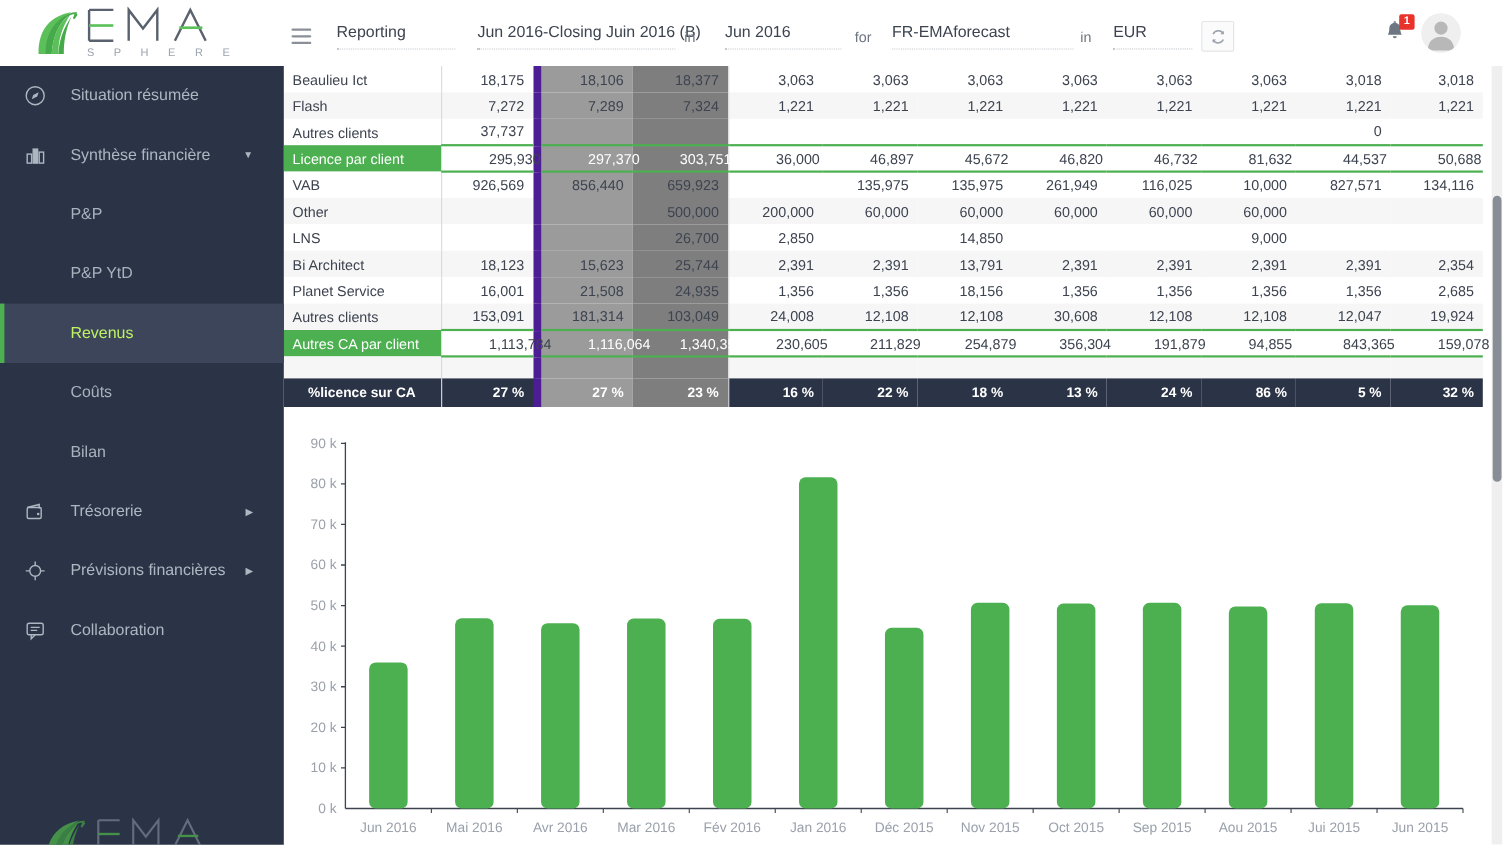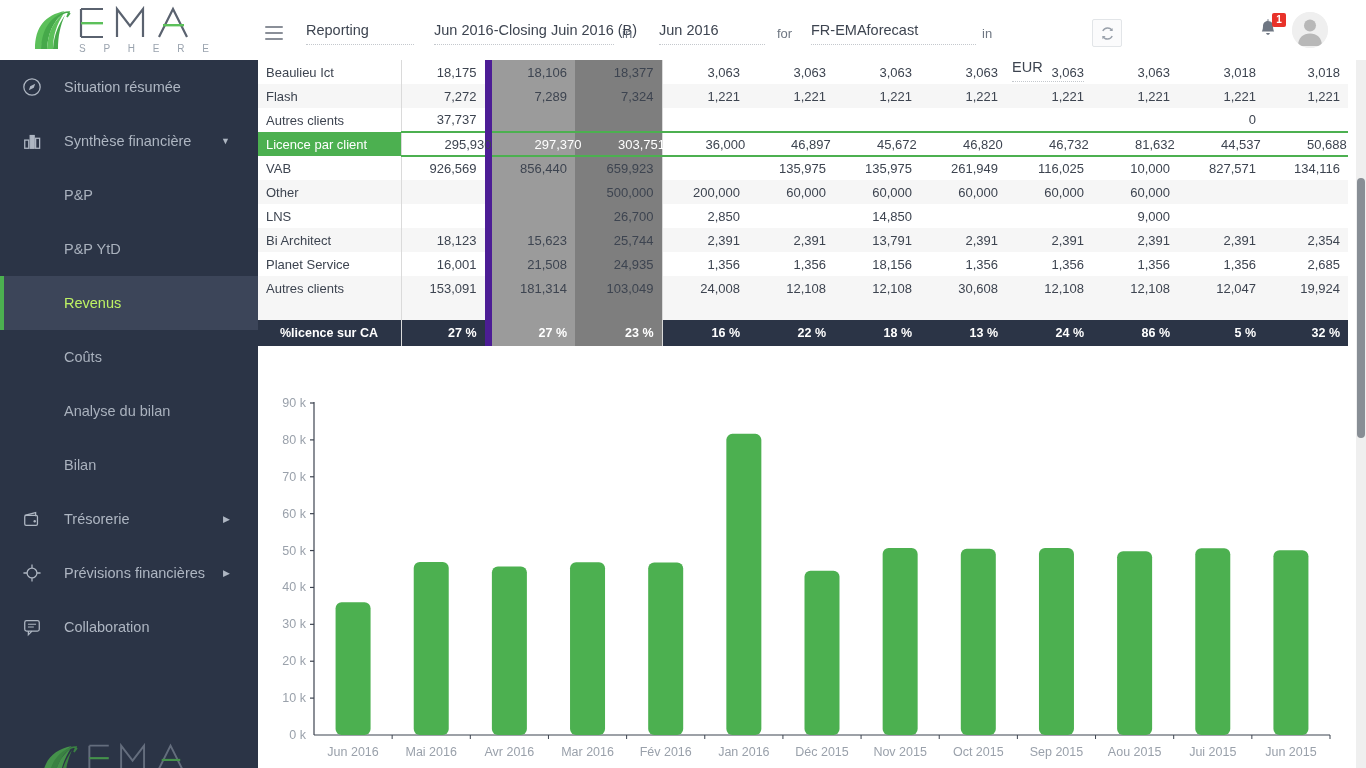--- a/index.html
+++ b/index.html
@@ -166,21 +166,21 @@
         <span></span>
     </div>
 
     <div class="filter-field" style="left:306px; width:108px;">Reporting</div>
     <div class="filter-field" style="left:434px; width:180px; text-align:center;">Jun 2016-Closing Juin 2016 (B)</div>
     <div class="filter-label" style="left:622px;">in</div>
     <div class="filter-field" style="left:659px; width:106px;">Jun 2016</div>
     <div class="filter-label" style="left:777px;">for</div>
     <div class="filter-field" style="left:811px; width:165px;">FR-EMAforecast</div>
     <div class="filter-label" style="left:982px;">in</div>
-    <div class="filter-field" style="left:1012px; width:72px;margin-top:37px;">EUR</div>
+    <div class="filter-field" style="left:1012px; width:72px;">EUR</div>
 
     <div id="refresh-btn">
       <svg width="15" height="15" viewBox="0 0 16 16">
         <path d="M13 5 A5.6 5.6 0 0 0 3 5.4" stroke="#9aa1ab" stroke-width="1.5" fill="none"></path>
         <path d="M3 11 A5.6 5.6 0 0 0 13 10.6" stroke="#9aa1ab" stroke-width="1.5" fill="none"></path>
         <path d="M13.4 2 L13.4 5.4 L10 5.4 Z" fill="#9aa1ab"></path>
         <path d="M2.6 14 L2.6 10.6 L6 10.6 Z" fill="#9aa1ab"></path>
       </svg>
     </div>
 
@@ -230,23 +230,20 @@
       <span class="lbl">P&amp;P</span>
     </div>
     <div class="nav-item sub">
       <span class="lbl">P&amp;P YtD</span>
     </div>
     <div class="nav-item sub active">
       <span class="lbl">Revenus</span>
     </div>
     <div class="nav-item sub">
       <span class="lbl">Coûts</span>
-    </div>
-    <div class="nav-item sub">
-      <span class="lbl">Analyse du bilan</span>
     </div>
     <div class="nav-item sub">
       <span class="lbl">Bilan</span>
     </div>
 
     <div class="nav-item">
       <span class="ico">
         <svg width="20" height="20" viewBox="0 0 22 22">
           <path d="M3 7 L15 4 L15 8" stroke="#aeb6c2" stroke-width="1.4" fill="none"></path>
           <rect x="3" y="7" width="14" height="11" rx="1.5" stroke="#aeb6c2" stroke-width="1.4" fill="none"></rect>
@@ -455,20 +452,34 @@
               <td class="num c2">181,314</td>
               <td class="num c3">103,049</td>
               <td class="num">24,008</td>
               <td class="num">12,108</td>
               <td class="num">12,108</td>
               <td class="num">30,608</td>
               <td class="num">12,108</td>
               <td class="num">12,108</td>
               <td class="num">12,047</td>
               <td class="num">19,924</td>
+            </tr>
+            <tr class="total">
+              <td class="lbl-cell">Autres CA par client</td>
+              <td class="num c1">1,113,784</td>
+              <td class="num c2">1,116,064</td>
+              <td class="num c3">1,340,351</td>
+              <td class="num">230,605</td>
+              <td class="num">211,829</td>
+              <td class="num">254,879</td>
+              <td class="num">356,304</td>
+              <td class="num">191,879</td>
+              <td class="num">94,855</td>
+              <td class="num">843,365</td>
+              <td class="num">159,078</td>
             </tr>
             <tr class="spacer">
               <td class="lbl-cell"></td>
               <td class="num c1"></td>
               <td class="num c2"></td>
               <td class="num c3"></td>
               <td class="num"></td>
               <td class="num"></td>
               <td class="num"></td>
               <td class="num"></td>

